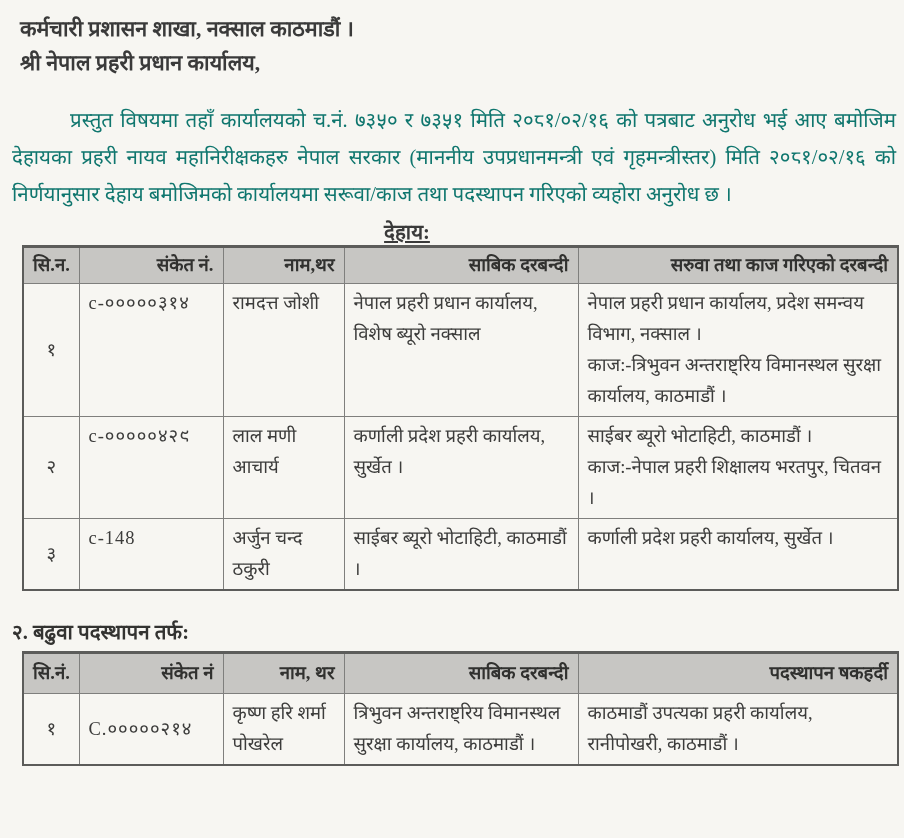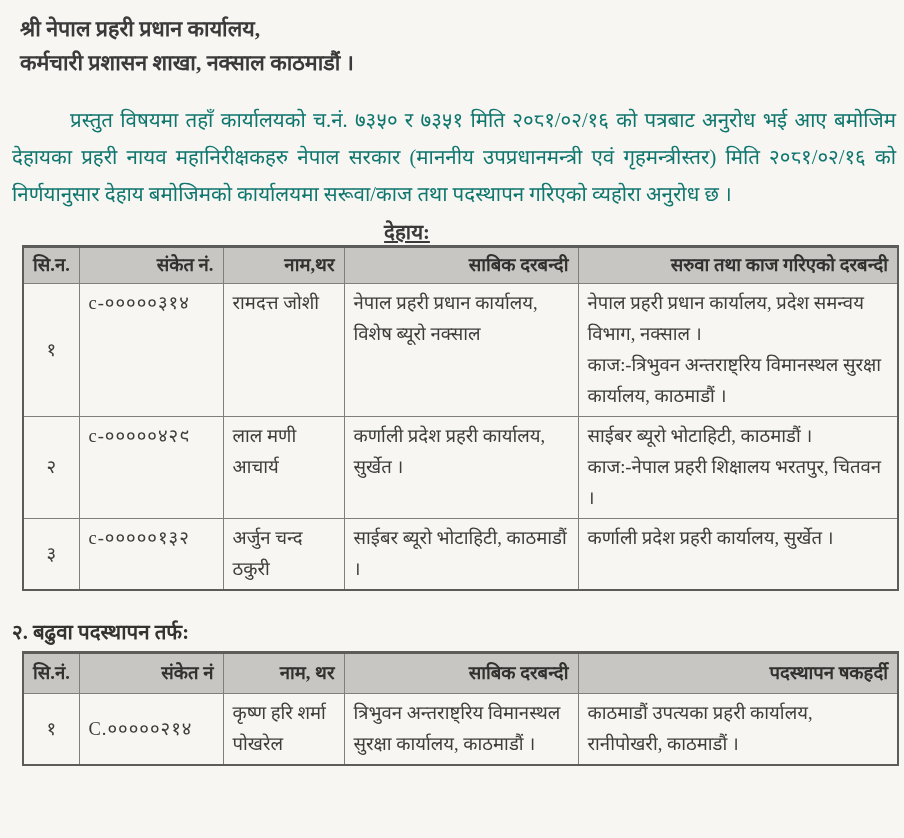--- a/index.html
+++ b/index.html
@@ -88,22 +88,22 @@
   #table2 th { height: 40px; vertical-align: top; padding-top: 4px; }
   #table2 tr.r1 td { height: 64px; }
   .cell-line { display: block; }
 </style>
 </head>
 <body>
 
 <div class="page">
 
   <div class="letterhead">
+    <div>कर्मचारी प्रशासन शाखा, नक्साल काठमाडौं ।</div>
     <div>श्री नेपाल प्रहरी प्रधान कार्यालय,</div>
-    <div>कर्मचारी प्रशासन शाखा, नक्साल काठमाडौं ।</div>
   </div>
 
   <p class="body-par">प्रस्तुत विषयमा तहाँ कार्यालयको च.नं. ७३५० र ७३५१ मिति २०८१/०२/१६ को पत्रबाट अनुरोध भई आए बमोजिम देहायका प्रहरी नायव महानिरीक्षकहरु नेपाल सरकार (माननीय उपप्रधानमन्त्री एवं गृहमन्त्रीस्तर) मिति २०८१/०२/१६ को निर्णयानुसार देहाय बमोजिमको कार्यालयमा सरूवा/काज तथा पदस्थापन गरिएको व्यहोरा अनुरोध छ ।</p>
 
   <div class="dehaya">देहाय:</div>
 
 
   <table class="doc-table" id="table1">
     <colgroup>
       <col class="c-sn">
@@ -137,21 +137,21 @@
         <td class="code">c-०००००४२९</td>
         <td class="top">लाल मणी आचार्य</td>
         <td class="top">कर्णाली प्रदेश प्रहरी कार्यालय, सुर्खेत ।</td>
         <td class="top">
           <span class="cell-line">साईबर ब्यूरो भोटाहिटी, काठमाडौं ।</span>
           <span class="cell-line">काज:-नेपाल प्रहरी शिक्षालय भरतपुर, चितवन ।</span>
         </td>
       </tr>
       <tr class="r3">
         <td class="sn">३</td>
-        <td class="code">c-०००००१३२</td>
+        <td class="code">c-148</td>
         <td class="top">अर्जुन चन्द ठकुरी</td>
         <td class="top">साईबर ब्यूरो भोटाहिटी, काठमाडौं ।</td>
         <td class="top">कर्णाली प्रदेश प्रहरी कार्यालय, सुर्खेत ।</td>
       </tr>
     </tbody>
   </table>
 
   <div class="section-heading second">२. बढुवा पदस्थापन तर्फ:</div>
 
   <table class="doc-table" id="table2">

